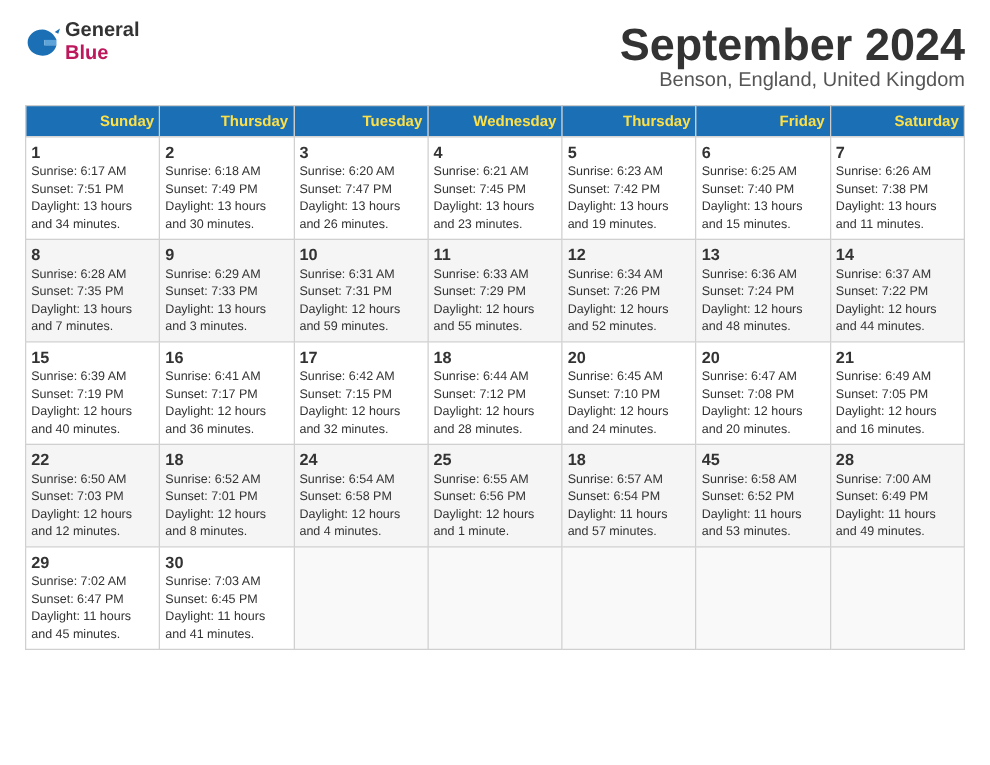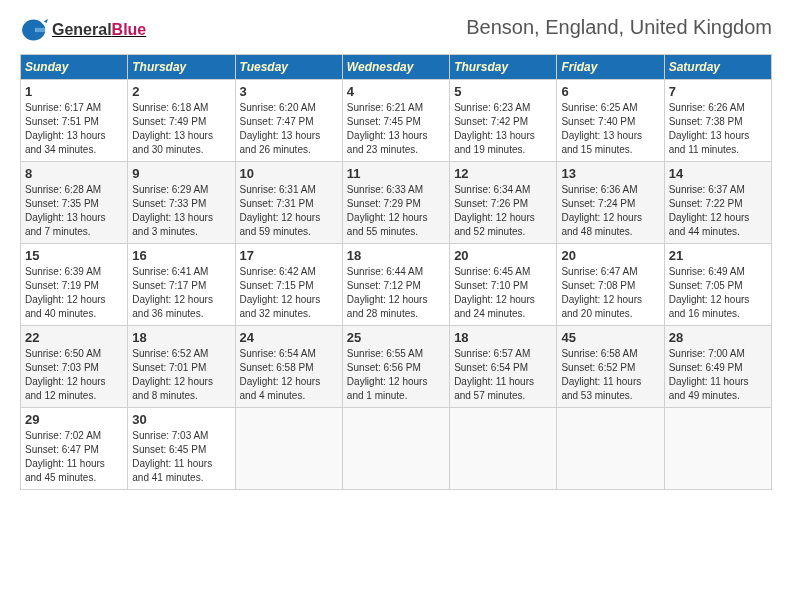--- a/index.html
+++ b/index.html
@@ -20,23 +20,22 @@
       align-items: flex-start;
       margin-bottom: 10px;
     }
     .logo {
       display: flex;
       align-items: center;
       gap: 4px;
     }
     .logo-text {
       display: flex;
-      flex-direction: row;
+      flex-direction: column;
       line-height: 1.1;
-      text-decoration: underline;
     }
     .logo-general {
       font-size: 16px;
       font-weight: bold;
       color: #333;
     }
     .logo-blue {
       font-size: 16px;
       font-weight: bold;
       color: #be185d;
@@ -48,37 +47,36 @@
     .title-area {
       text-align: right;
     }
     .month-title {
       font-size: 36px;
       font-weight: bold;
       color: #333;
       line-height: 1.1;
     }
     .subtitle {
-      font-size: 20px;
+      font-size: 16px;
       color: #555;
     }
     table {
       width: 100%;
       border-collapse: collapse;
       table-layout: fixed;
     }
     th {
       background-color: #1a6fb5;
-      color: #fef9c3;
+      color: #fde047;
       font-size: 12px;
       font-weight: bold;
       padding: 5px 4px;
-      text-align: left;
+      text-align: right;
       border: 1px solid #ccc;
-      font-style: italic;
     }
     td {
       border: 1px solid #d0d0d0;
       vertical-align: top;
       padding: 4px 4px;
       font-size: 9.5px;
       color: #333;
       height: 78px;
       background: #fff;
     }
@@ -110,20 +108,21 @@
         <path d="M20 5 C10 5 3 12 3 20 C3 28 10 35 20 35 C28 35 34 30 36 23 L22 23 L22 17 L36 17 C36 17 36 17 36 17 C34 11 27 5 20 5Z" fill="#1a6fb5"></path>
         <path d="M36 17 L36 23 L22 23 L22 17Z" fill="#5ba3d9"></path>
         <path d="M34 8 L40 4 L38 10Z" fill="#1a6fb5"></path>
       </svg>
       <div class="logo-text">
         <span class="logo-general">General</span>
         <span class="logo-blue">Blue</span>
       </div>
     </div>
     <div class="title-area">
+      <div class="month-title">September 2024</div>
       <div class="subtitle">Benson, England, United Kingdom</div>
     </div>
   </div>
 
   <table>
     <thead>
       <tr>
         <th>Sunday</th>
         <th>Thursday</th>
         <th>Tuesday</th>

